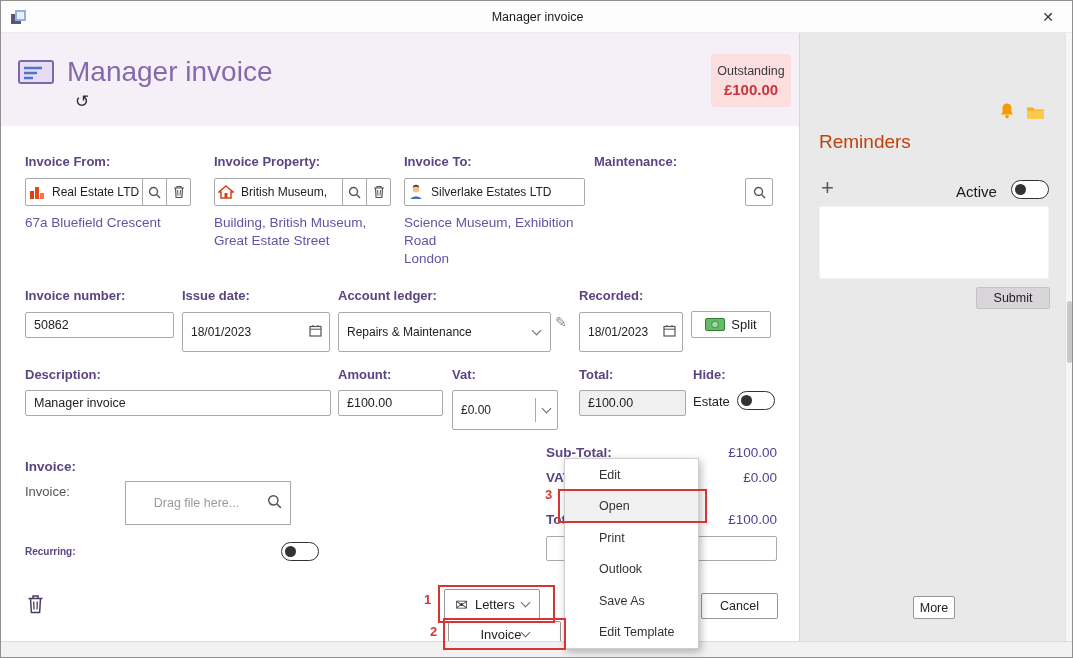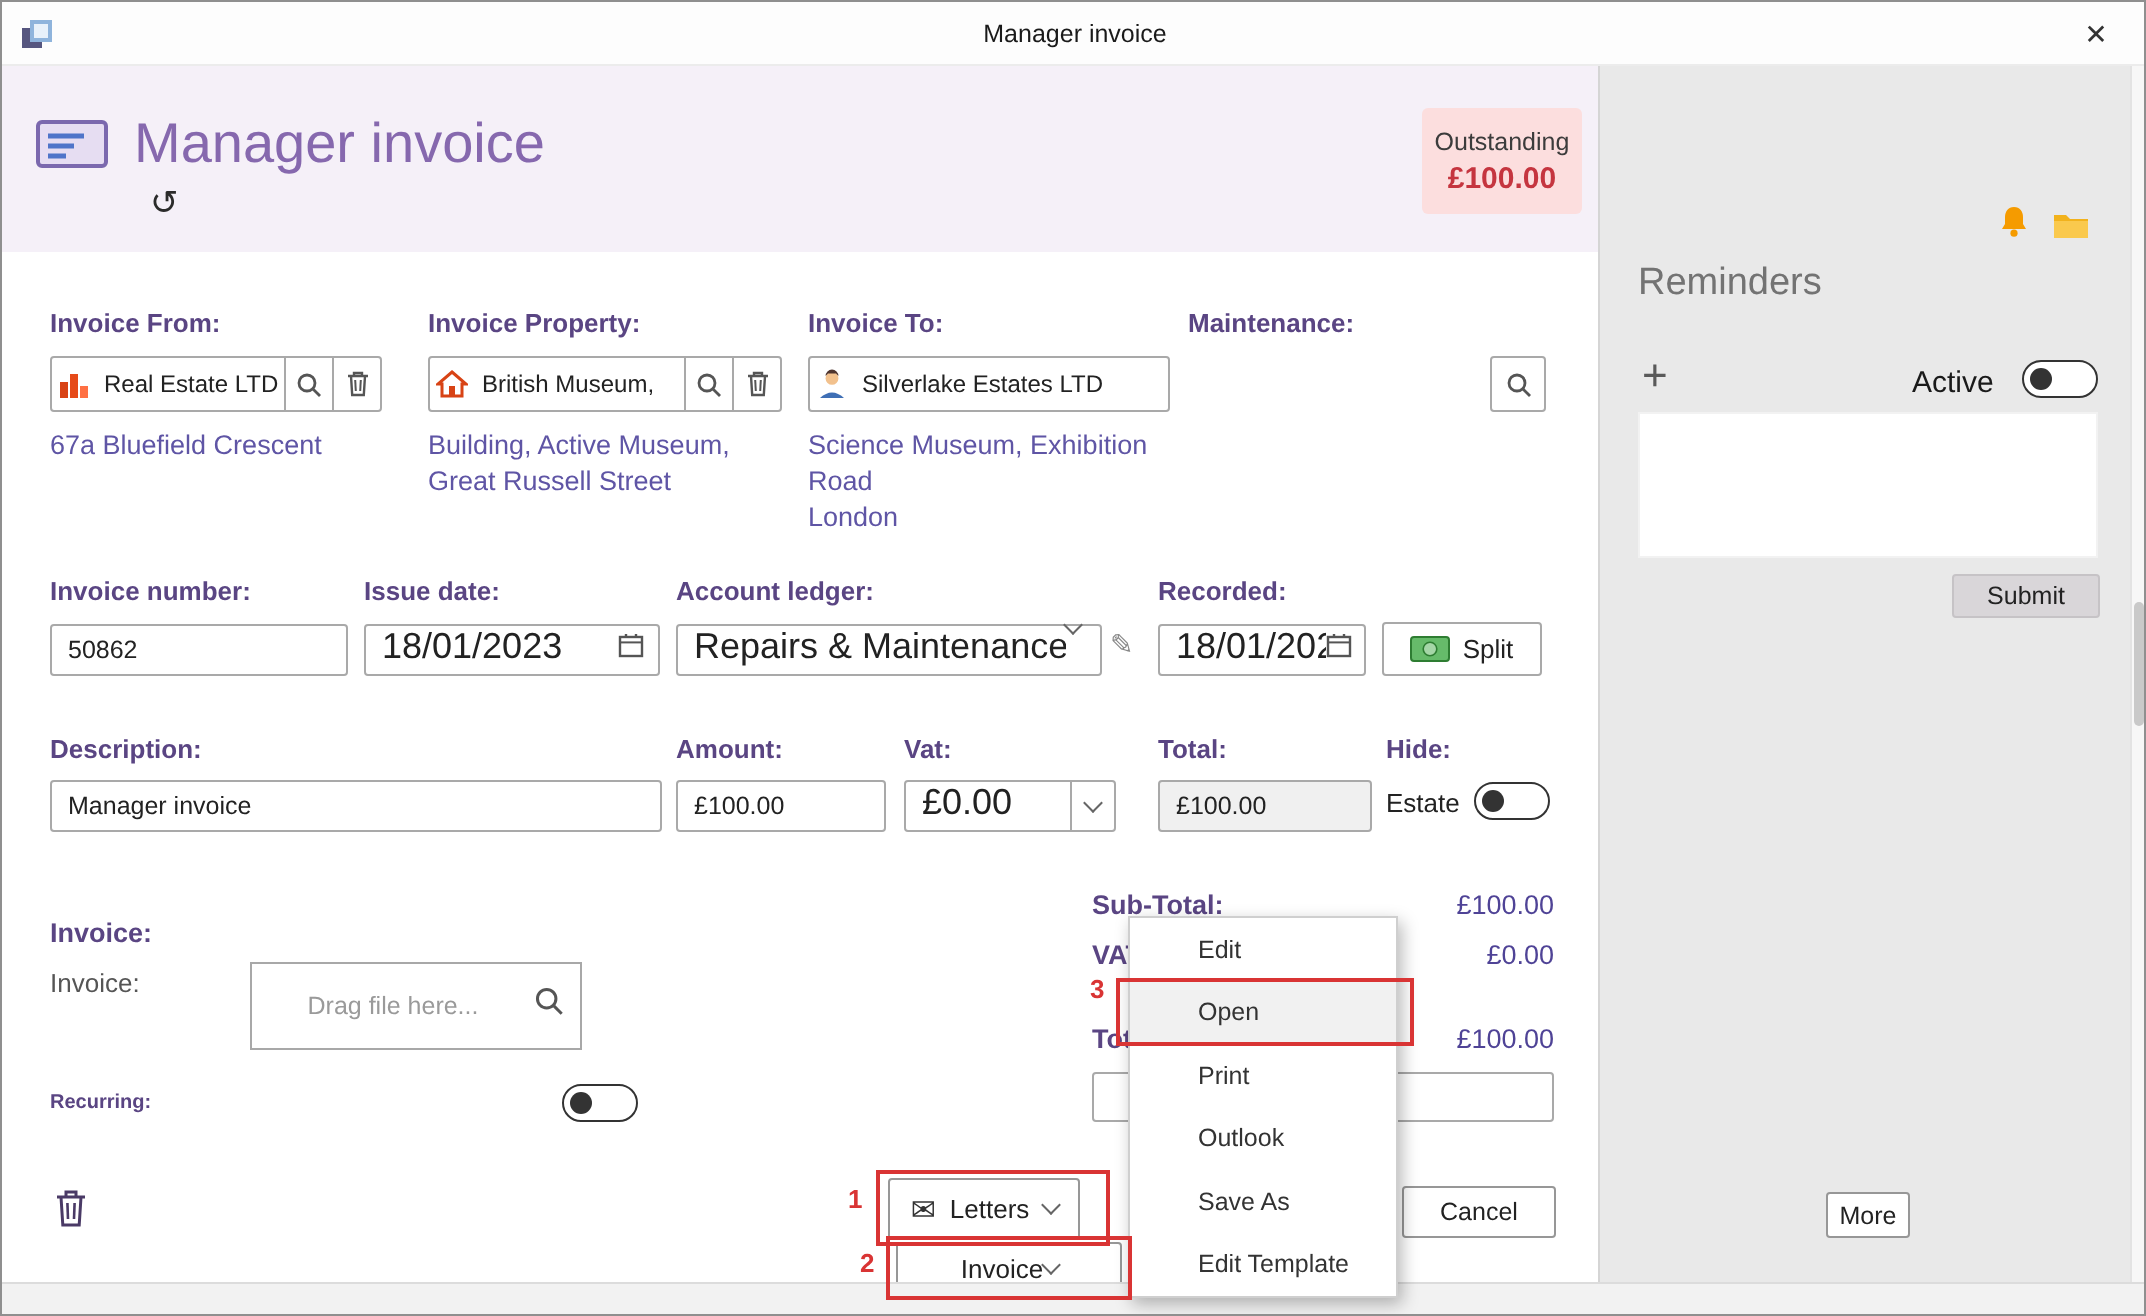--- a/index.html
+++ b/index.html
@@ -12,41 +12,41 @@
   .close-btn { position:absolute; left:1031px; top:4px; width:32px; height:24px; display:flex; align-items:center; justify-content:center; font-size:14px; color:#333; cursor:pointer; }
 
   .header-band { position:absolute; left:0; top:32px; width:798px; height:93px; background:#f5f0f8; }
   .page-title { position:absolute; left:66px; top:55px; font-size:28px; font-weight:400; color:#8668ae; }
   .history-ic { position:absolute; left:74px; top:90px; font-size:17px; color:#2b2b2b; }
   .badge { position:absolute; left:710px; top:53px; width:80px; height:53px; background:#fcdede; border-radius:3px; display:flex; flex-direction:column; align-items:center; justify-content:center; gap:3px; }
   .badge-label { font-size:12.5px; color:#3c3c3c; }
   .badge-amount { font-size:15px; font-weight:bold; color:#c5353f; }
 
   .sidebar { position:absolute; left:798px; top:32px; width:266px; height:608px; background:#e9e9e9; border-left:1px solid #d5d5d5; }
-  .sb-title { position:absolute; left:818px; top:130px; font-size:19px; color:#737373; }
+  .sb-title { position:absolute; left:818px; top:130px; font-size:19px; color:#c2410c; }
   .sb-plus { position:absolute; left:820px; top:174px; font-size:22px; color:#5a5a5a; }
   .sb-active { position:absolute; left:955px; top:182px; font-size:15px; color:#1a1a1a; }
   .sb-textarea { position:absolute; left:818px; top:205px; width:230px; height:73px; background:#fff; border:1px solid #f2f2f2; resize:none; }
   .btn { background:#fff; border:1px solid #979797; border-radius:2px; font-size:12.5px; color:#222; display:flex; align-items:center; justify-content:center; font-family:"Liberation Sans", sans-serif; cursor:pointer; }
   .submit-btn { position:absolute; left:975px; top:286px; width:74px; height:22px; background:#d9d6d9; border:1px solid #c6c3c6; }
   .more-btn { position:absolute; left:912px; top:595px; width:42px; height:23px; }
 
   .scroll-track { position:absolute; left:1064px; top:32px; width:9px; height:608px; background:#f7f7f7; border-left:1px solid #e3e3e3; }
   .scroll-thumb { position:absolute; left:1066px; top:300px; width:5px; height:62px; background:#c9c9c9; border-radius:3px; }
 
   .flabel { position:absolute; font-size:13px; font-weight:600; color:#5a4583; }
   .addr { position:absolute; font-size:13.5px; color:#5f55a5; line-height:18px; }
 
   .combo { position:absolute; top:177px; height:28px; background:#fff; border:1px solid #a9a9a9; border-radius:2px; display:flex; align-items:center; }
   .combo-text { flex:1; font-size:12px; color:#222; padding-left:4px; white-space:nowrap; overflow:hidden; }
   .seg { width:24px; height:100%; border-left:1px solid #a9a9a9; display:flex; align-items:center; justify-content:center; cursor:pointer; }
   .combo-ic { width:22px; display:flex; align-items:center; justify-content:center; }
 
   .tinput { position:absolute; height:26px; background:#fff; border:1px solid #a9a9a9; border-radius:2px; font-size:12.5px; color:#222; padding:0 8px; font-family:"Liberation Sans", sans-serif; }
-  .fakebox { position:absolute; height:26px; background:#fff; border:1px solid #a9a9a9; border-radius:2px; display:flex; font-size:18px; color:#222; }
+  .fakebox { position:absolute; height:40px; background:#fff; border:1px solid #a9a9a9; border-radius:2px; display:flex; align-items:center; font-size:12px; color:#222; }
   .fb-text { flex:1; padding-left:8px; white-space:nowrap; overflow:hidden; }
   .chev { width:7px; height:7px; border-right:1.6px solid #666; border-bottom:1.6px solid #666; transform:rotate(45deg); display:inline-block; margin-top:-4px; }
 
   .toggle { position:absolute; width:38px; height:19px; border:1px solid #333; border-radius:10px; background:#fff; cursor:pointer; }
   .knob { position:absolute; left:3px; top:3px; width:11px; height:11px; border-radius:50%; background:#333; }
 
   .dropzone { position:absolute; left:124px; top:480px; width:166px; height:44px; background:#fff; border:1px solid #a8a8a8; display:flex; align-items:center; }
   .dz-text { flex:1; text-align:center; font-size:12.5px; color:#9a9a9a; }
 
   .tot-label { position:absolute; font-size:13.5px; font-weight:600; color:#5a4583; }
@@ -175,21 +175,21 @@
   </div>
 
   <div class="combo" style="left:744px;width:28px;justify-content:center">
     <svg width="13" height="13" viewBox="0 0 13 13">
         <circle cx="5.5" cy="5.5" r="4" fill="none" stroke="#555" stroke-width="1.4"></circle>
         <line x1="8.6" y1="8.6" x2="12" y2="12" stroke="#555" stroke-width="1.4"></line>
       </svg>
   </div>
 
   <div class="addr" style="left:24px;top:213px">67a Bluefield Crescent</div>
-  <div class="addr" style="left:213px;top:213px;width:182px">Building, Active Museum, Great Russell Street</div>
+  <div class="addr" style="left:213px;top:213px;width:182px">Building, British Museum, Great Estate Street</div>
   <div class="addr" style="left:403px;top:213px;width:196px">
     <div>Science Museum, Exhibition Road</div>
     <div>London</div>
   </div>
 
   <div class="flabel" style="left:24px;top:287px">Invoice number:</div>
   <div class="flabel" style="left:181px;top:287px">Issue date:</div>
   <div class="flabel" style="left:337px;top:287px">Account ledger:</div>
   <div class="flabel" style="left:578px;top:287px">Recorded:</div>
 

